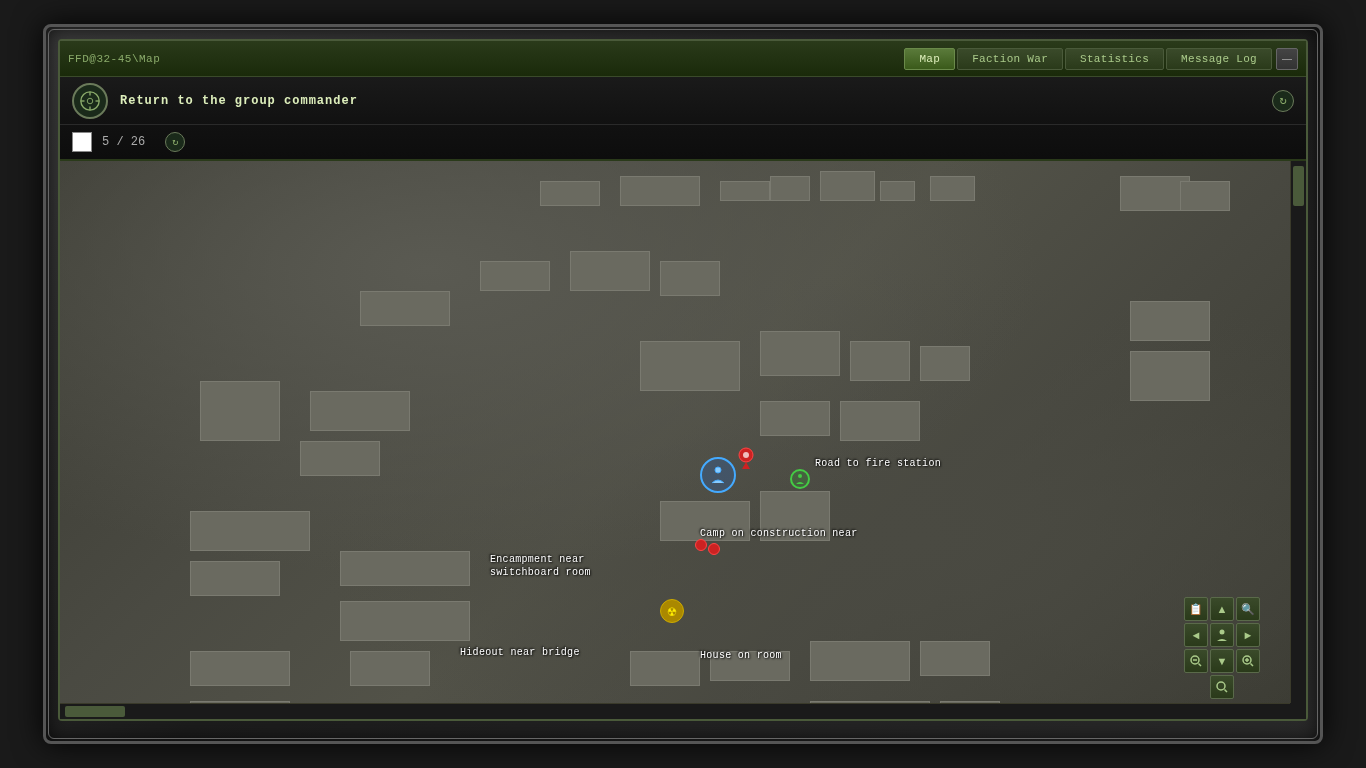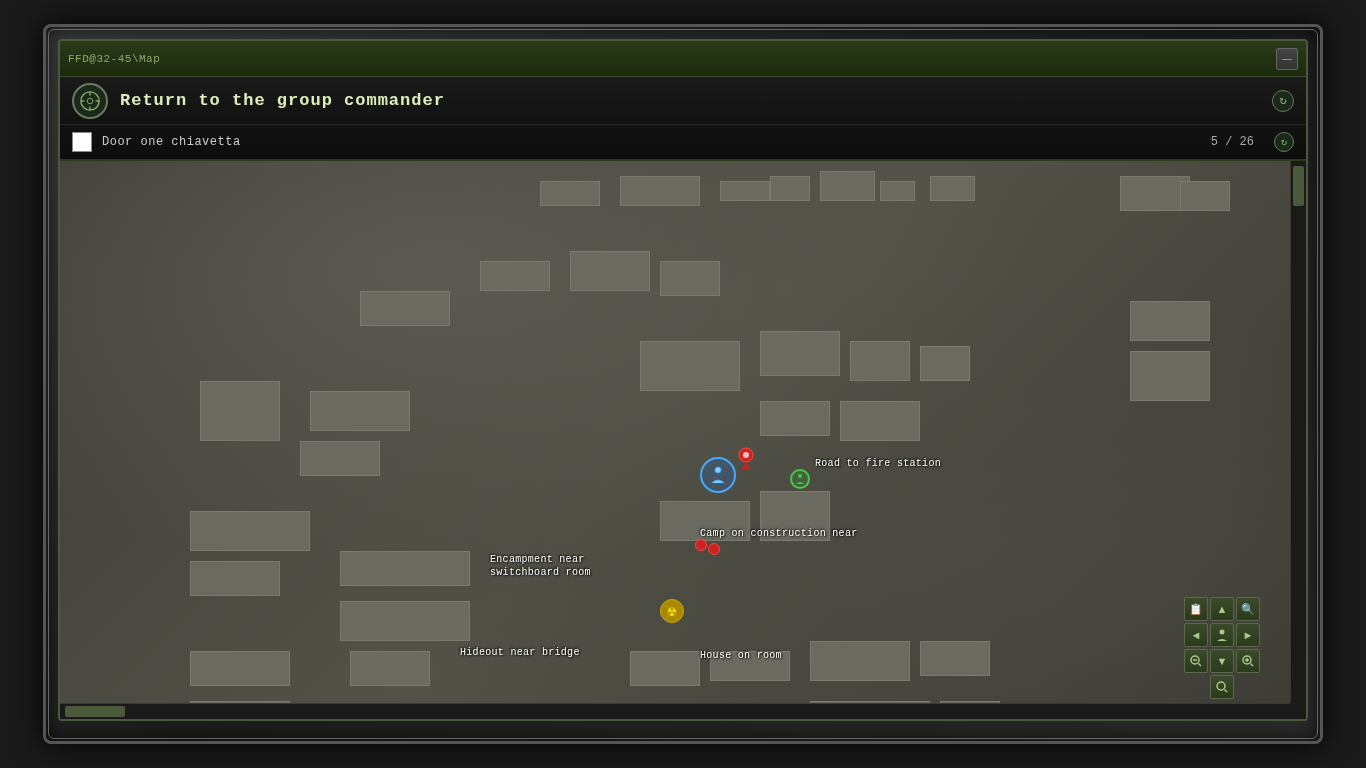--- a/index.html
+++ b/index.html
@@ -122,21 +122,21 @@
       flex-shrink: 0;
     }
 
     .quest-icon svg {
       width: 22px;
       height: 22px;
     }
 
     .quest-title {
       color: #ddeebb;
-      font-size: 17px;
+      font-size: 12px;
       font-family: 'Courier New', monospace;
       font-weight: bold;
       letter-spacing: 1px;
       flex: 1;
     }
 
     .refresh-icon-right {
       width: 22px;
       height: 22px;
       border: 1px solid #6a7a5a;
@@ -379,20 +379,26 @@
     }
   </style>
 </head>
 <body>
 
 <div class="outer-frame">
   <div class="inner-container">
 
     <div class="top-bar">
       <span class="path-text">FFD@32-45\Map</span>
+      <div class="nav-tabs">
+        <button class="nav-tab active">Map</button>
+        <button class="nav-tab">Faction War</button>
+        <button class="nav-tab">Statistics</button>
+        <button class="nav-tab">Message Log</button>
+      </div>
       <button class="minimize-btn">—</button>
     </div>
 
     <div class="main-content">
 
       <div class="quest-banner">
         <div class="quest-icon">
           <svg viewBox="0 0 24 24" fill="none">
             <circle cx="12" cy="12" r="10" stroke="#8aaa6a" stroke-width="1.5"></circle>
             <circle cx="12" cy="12" r="3" stroke="#8aaa6a" stroke-width="1"></circle>
@@ -401,21 +407,20 @@
             <line x1="2" y1="12" x2="6" y2="12" stroke="#8aaa6a" stroke-width="1.5"></line>
             <line x1="18" y1="12" x2="22" y2="12" stroke="#8aaa6a" stroke-width="1.5"></line>
           </svg>
         </div>
         <span class="quest-title">Return to the group commander</span>
         <div class="refresh-icon-right">↻</div>
       </div>
 
       <div class="sub-quest-bar">
         <div class="sub-quest-icon"></div>
-        <span class="sub-quest-title">Door one chiavetta</span>
         <span class="quest-counter">5 / 26</span>
         <div class="refresh-icon-small">↻</div>
       </div>
 
       <div class="map-section">
         <div class="map-wrapper">
           <div class="map-bg">
 
             <div class="map-building" style="left:480px;top:20px;width:60px;height:25px;"></div>
             <div class="map-building" style="left:560px;top:15px;width:80px;height:30px;"></div>

